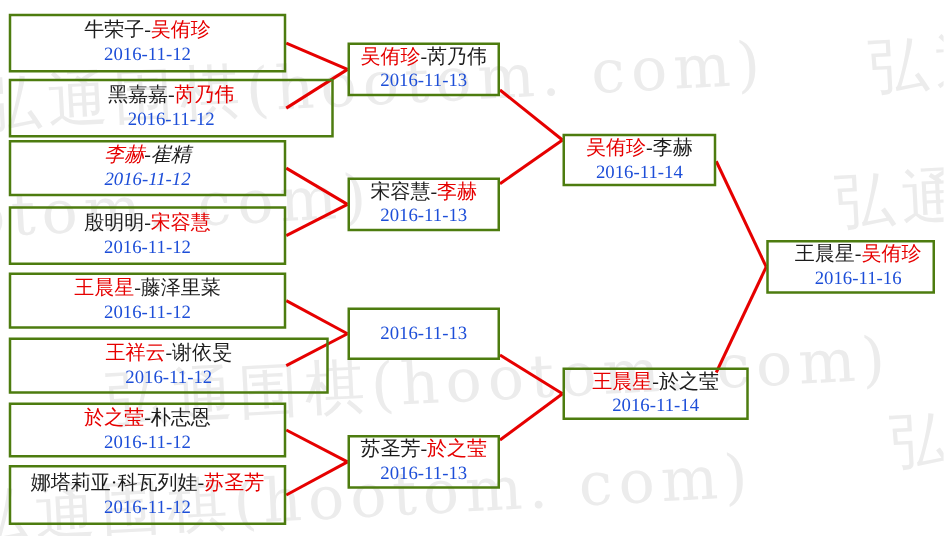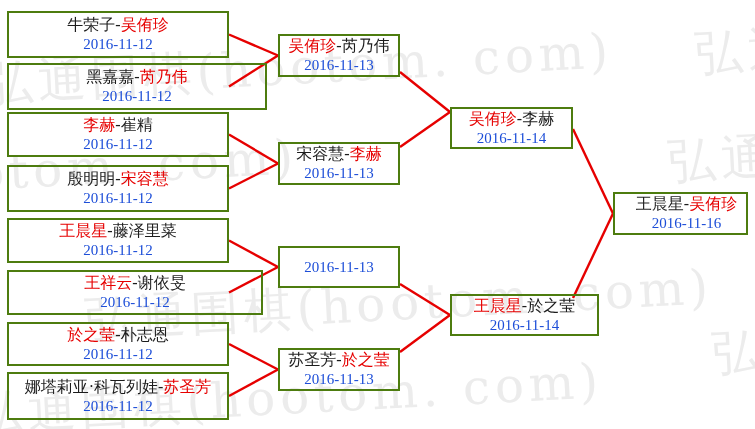--- a/index.html
+++ b/index.html
@@ -79,21 +79,21 @@
   </svg>
 
   <div class="box" style="left:7px;top:11px;width:222px;height:47px;">
     <div class="names"><span class="p1">牛荣子</span><span class="sep">-</span><span class="p2 win">吴侑珍</span></div>
     <div class="date">2016-11-12</div>
   </div>
   <div class="box" style="left:7px;top:63px;width:260px;height:47px;">
     <div class="names"><span class="p1">黑嘉嘉</span><span class="sep">-</span><span class="p2 win">芮乃伟</span></div>
     <div class="date">2016-11-12</div>
   </div>
-  <div class="box" style="left:7px;top:112px;width:222px;height:45px;">
+  <div class="box" style="left:7px;top:112px;width:222px;height:45px;font-style:italic;">
     <div class="names"><span class="p1 win">李赫</span><span class="sep">-</span><span class="p2">崔精</span></div>
     <div class="date">2016-11-12</div>
   </div>
   <div class="box" style="left:7px;top:165px;width:222px;height:47px;">
     <div class="names"><span class="p1">殷明明</span><span class="sep">-</span><span class="p2 win">宋容慧</span></div>
     <div class="date">2016-11-12</div>
   </div>
   <div class="box" style="left:7px;top:218px;width:222px;height:45px;">
     <div class="names"><span class="p1 win">王晨星</span><span class="sep">-</span><span class="p2">藤泽里菜</span></div>
     <div class="date">2016-11-12</div>

